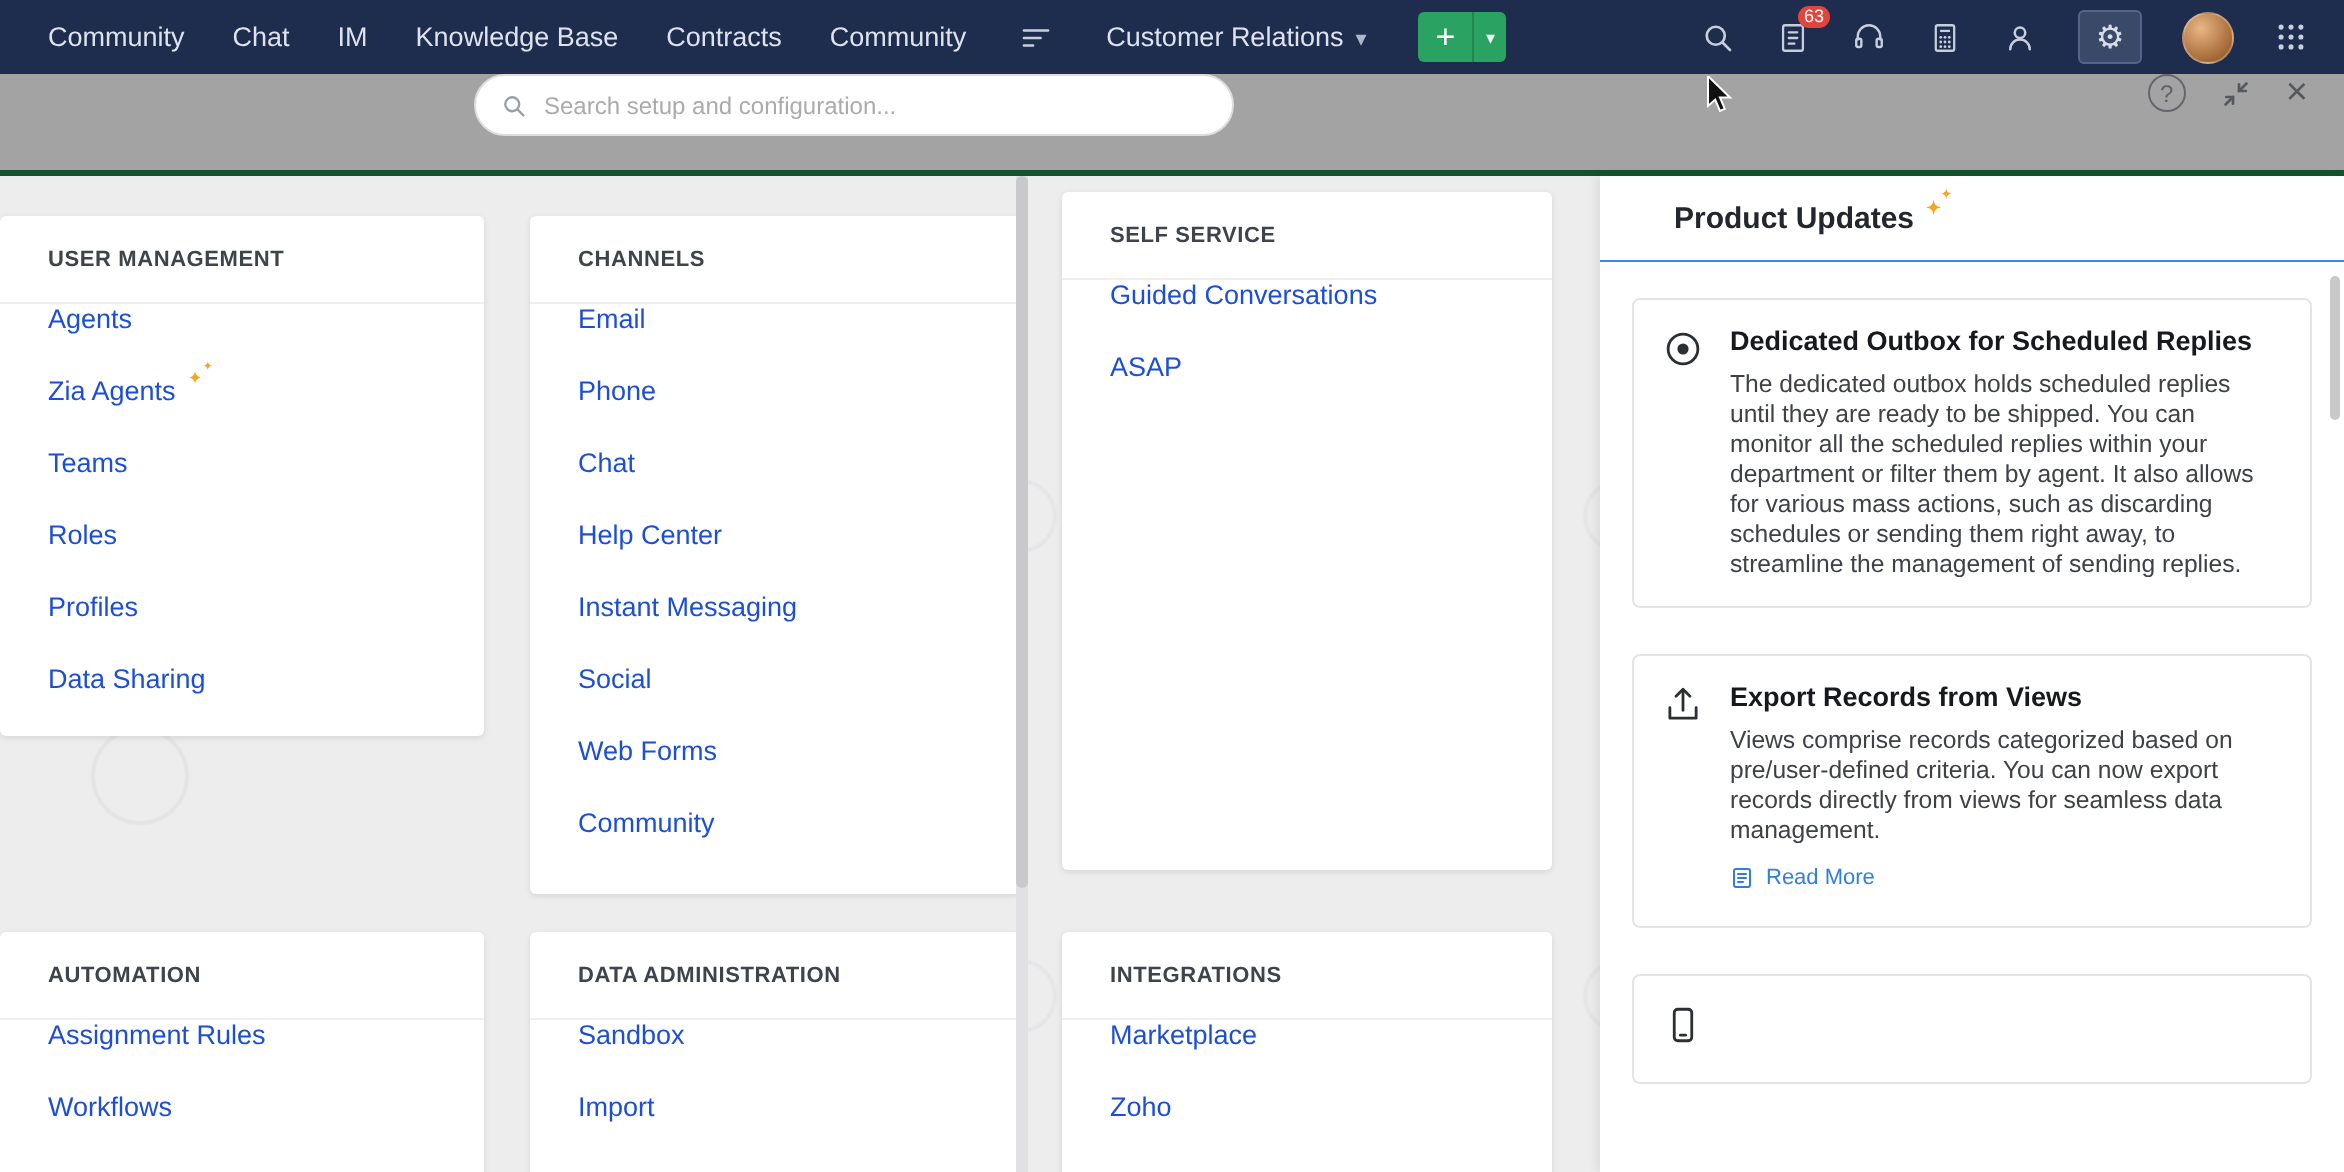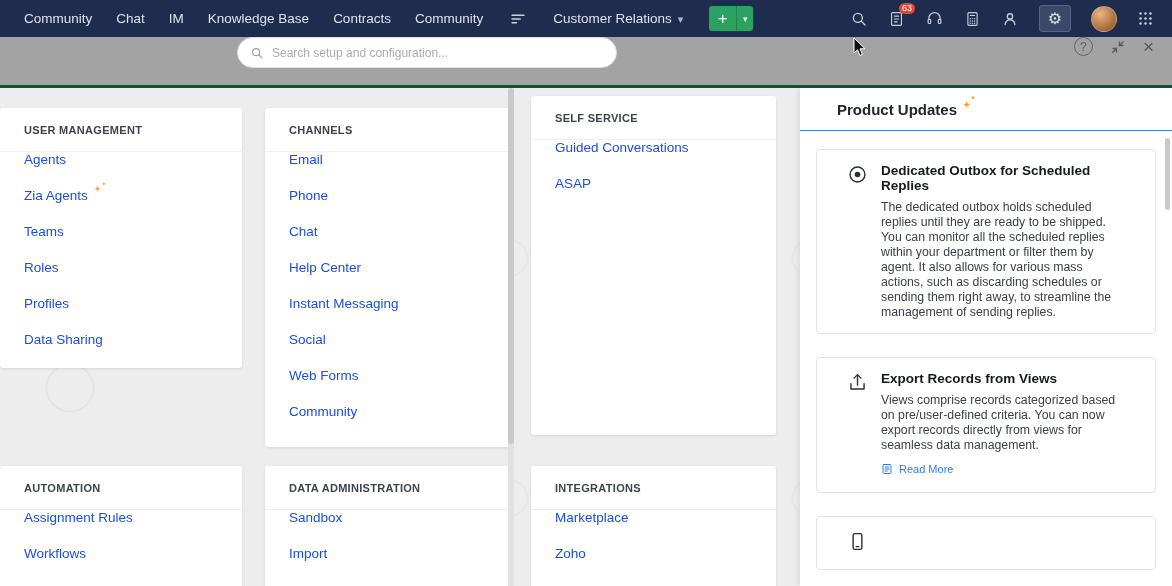--- a/index.html
+++ b/index.html
@@ -49,21 +49,21 @@
   .sparkle{color:#f5a623;margin-left:6px;position:relative;top:-7px;line-height:1}
   .sparkle::before{content:"✦";font-size:9px}
   .sparkle::after{content:"✦";font-size:6px;vertical-align:top}
   .mid-scrollbar{position:absolute;left:508px;top:0;bottom:0;width:6px;background:#e1e1e3}
   .mid-thumb{width:6px;height:356px;background:#c9c9cc;border-radius:3px}
 
   
   .right-panel{flex:1;background:#fff;position:relative;box-shadow:-2px 0 5px rgba(0,0,0,.08);display:flex;flex-direction:column;overflow:hidden}
   .panel-header{height:43px;flex:none;display:flex;align-items:center;padding-left:37px;border-bottom:1px solid #3b82f6;font-size:15px;font-weight:700;color:#23262d}
   .panel-body{flex:1;padding:18px 16px 0;overflow:hidden}
-  .update-card{border:1px solid #e3e4e6;border-radius:4px;padding:13px 30px;display:flex;gap:12px;margin-bottom:23px;background:#fff}
+  .update-card{border:1px solid #e3e4e6;border-radius:4px;padding:13px 14px;display:flex;gap:12px;margin-bottom:23px;background:#fff}
   .uc-icon{width:22px;flex:none;color:#2b2e33;padding-top:1px}
   .uc-title{font-size:13.5px;font-weight:700;color:#17191d;margin-bottom:7px}
   .uc-body{font-size:12.3px;color:#3e4147;line-height:15px}
   .read-more{display:inline-flex;align-items:center;gap:6px;color:#2f7fe0;font-size:11px;margin-top:10px;cursor:pointer}
   .panel-scrollbar{position:absolute;right:2px;top:50px;width:5px;height:72px;background:#c9c9cb;border-radius:3px}
 
   .cursor{position:absolute;left:853px;top:38px;z-index:99;pointer-events:none}
 </style>
 </head>
 <body>

